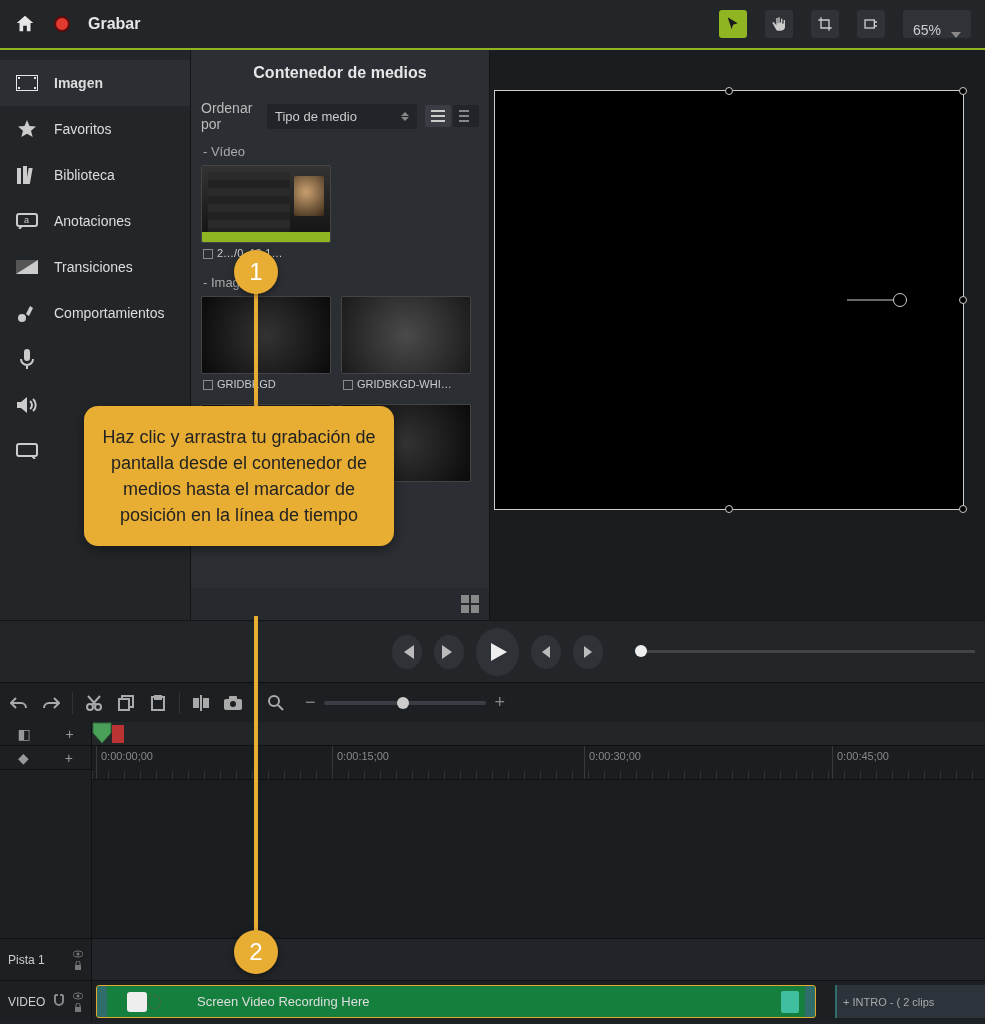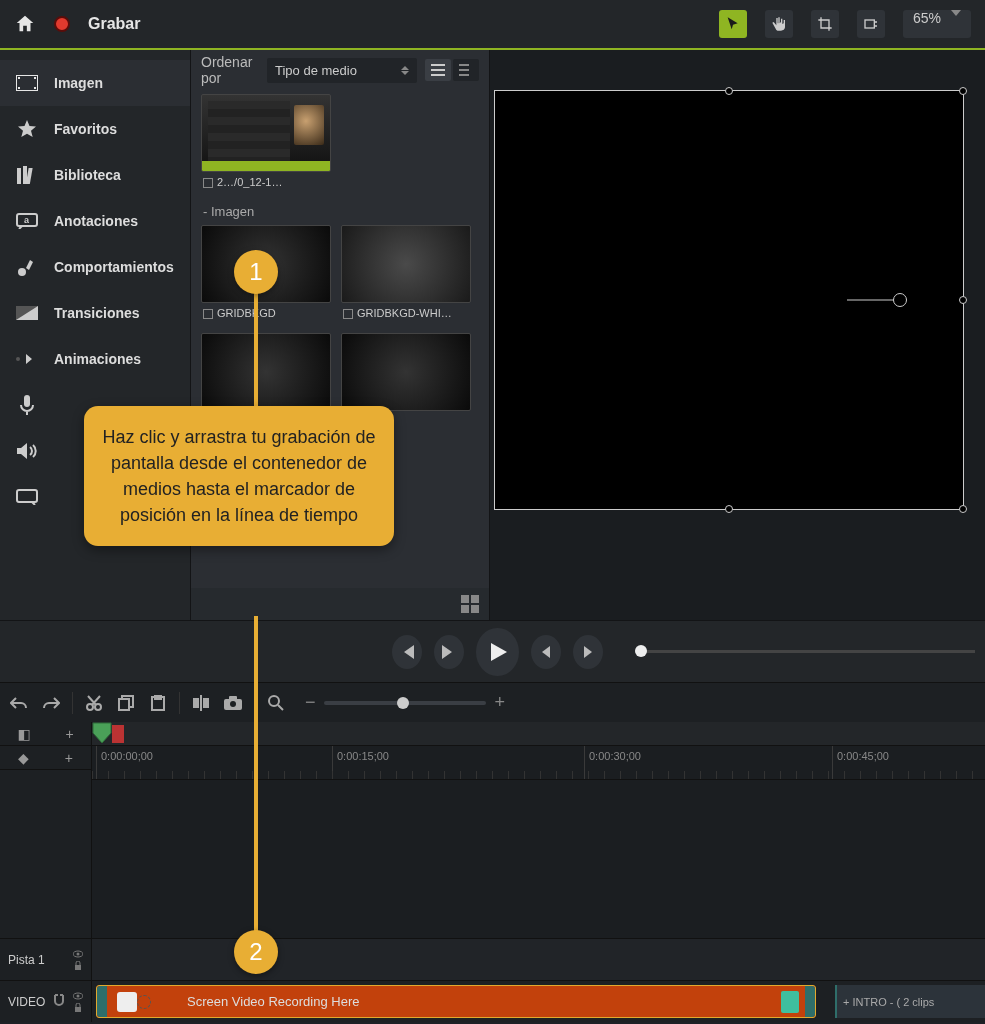--- a/index.html
+++ b/index.html
@@ -6,29 +6,29 @@
   body { width:985px; height:1024px; background:#1e2126; color:#ccc; overflow:hidden; position:relative; }
 
   
   .top-toolbar { height:50px; display:flex; align-items:center; padding:0 14px; gap:18px; background:#232629; border-bottom:2px solid #8fb522; }
   .home-ico svg, .top-toolbar svg { display:block; }
   .rec-dot { width:16px; height:16px; border-radius:50%; background:#e23a2e; border:2px solid #5a0d0a; }
   .grabar { font-size:16px; font-weight:bold; color:#e6e6e6;text-align:center; }
   .spacer { flex:1; }
   .tool-btn { width:28px; height:28px; display:flex; align-items:center; justify-content:center; background:#2f3338; border-radius:3px; }
   .tool-btn.active { background:#8fb522; }
-  .zoom-box { background:#2f3338; color:#ccc; font-size:14px; height:28px; padding:0 10px; display:flex; align-items:flex-start; gap:10px; border-radius:3px; }
+  .zoom-box { background:#2f3338; color:#ccc; font-size:14px; height:28px; padding:0 10px; display:flex; align-items:flex-end; gap:10px; border-radius:3px; }
   .tri-down { width:0;height:0;border-left:5px solid transparent;border-right:5px solid transparent;border-top:6px solid #888; }
 
   
   .main { display:flex; height:570px; }
 
   
   .sidebar { width:190px; background:#232629; padding:10px 0; }
-  .sb-item { display:flex; align-items:center; gap:16px; padding:12px 16px; font-size:14px; color:#ddd; cursor:pointer;font-weight:bold; }
+  .sb-item { display:flex; align-items:center; gap:16px; padding:12px 16px; font-size:14px; color:#ddd; cursor:pointer; }
   .sb-item.active { background:#2b2e33; font-weight:bold; }
   .sb-ico { width:22px; height:22px; display:flex; align-items:center; justify-content:center; }
 
   
   .media-bin { width:300px; background:#2b2e33; border-left:1px solid #131416; border-right:1px solid #131416; display:flex; flex-direction:column; }
   .media-title { text-align:center; font-weight:bold; font-size:16px; padding:14px 0; color:#e6e6e6; }
   .sort-row { display:flex; align-items:center; gap:8px; padding:4px 10px 8px; font-size:14px; color:#bbb; }
   .sort-select { flex:0 0 150px; background:#212428; padding:5px 8px; font-size:13px; color:#ccc; display:flex; align-items:center; justify-content:space-between; border-radius:2px; }
   .sort-arrows { display:flex; flex-direction:column; gap:1px; }
   .sa-up,.sa-down { width:0;height:0;border-left:4px solid transparent;border-right:4px solid transparent; }
@@ -94,21 +94,21 @@
   .tl-playhead { position:absolute; left:0; top:0; width:22px; height:22px; }
   .tl-playhead svg { display:block; }
   .red-marker { position:absolute; left:20px; top:3px; width:12px; height:18px; background:#b33; }
   .tl-ruler { height:34px; background:#1b1e21; border-bottom:1px solid #111; position:relative; font-size:11px; color:#888; }
   .tick-major { position:absolute; top:0; height:100%; border-left:1px solid #3a3a3a; padding-left:4px; padding-top:4px; }
   .tick-minor { position:absolute; bottom:0; height:8px; border-left:1px solid #333; }
   .tl-body { flex:1; position:relative; }
   .track-lane { position:absolute; left:0; right:0; height:42px; border-top:1px solid #111; background:#1d2023; }
   .track-lane.t1 { bottom:42px; background:#212428;}
   .track-lane.t2 { bottom:0; }
-  .clip-placeholder { position:absolute; left:4px; top:4px; bottom:4px; width:720px; background:#c2410c; border:1px solid #e2a92e; border-radius:3px; display:flex; align-items:center; padding-left:8px; gap:10px; }
+  .clip-placeholder { position:absolute; left:4px; top:4px; bottom:4px; width:720px; background:#15803d; border:1px solid #e2a92e; border-radius:3px; display:flex; align-items:center; padding-left:18px; gap:10px; }
   .clip-handle { width:10px; height:100%; background:#2f6e6a; position:absolute; top:0; }
   .clip-handle.left{ left:0; border-radius:3px 0 0 3px; }
   .clip-handle.right{ right:0; border-radius:0 3px 3px 0; }
   .clip-icon { width:20px;height:20px;background:#eee;border-radius:3px;display:flex;align-items:center;justify-content:center;margin-left:12px; position:relative;}
   .clip-icon::after{content:"";width:12px;height:12px;border:1px dashed #555;border-radius:50%;position:absolute;left:20px;}
   .clip-text { font-size:13px; color:#ddd; margin-left:40px;}
   .doc-ico { position:absolute; right:16px; width:18px;height:22px;background:#3fbf9f;border-radius:2px; }
   .extra-clip { position:absolute; right:0; top:4px; bottom:4px; width:150px; background:#2c333a; display:flex; align-items:center; font-size:11px; color:#aaa; border-left:2px solid #2f6e6a; padding-left:6px; gap:4px; }
 
   
@@ -194,47 +194,38 @@
           <svg width="22" height="16" fill="none" stroke="#ccc" stroke-width="2">
             <rect x="1" y="1" width="20" height="12" rx="2"></rect>
             <path d="M6 13l-3 3"></path>
             <text x="8" y="10" font-size="9" fill="#ccc" stroke="none">a</text>
           </svg>
         </span>
       <span>Anotaciones</span>
     </div>
     <div class="sb-item">
       <span class="sb-ico">
+          <svg width="22" height="14">
+            <rect x="0" y="0" width="22" height="14" fill="#555"></rect>
+            <path d="M0 14L22 0V14z" fill="#ccc"></path>
+          </svg>
+        </span>
+      <span>Transiciones</span>
+    </div>
+    <div class="sb-item">
+      <span class="sb-ico">
           <svg width="20" height="20" fill="#ccc">
             <circle cx="5" cy="15" r="4"></circle>
             <path d="M9 11l4-8 3 2-4 8" fill="#ccc"></path>
           </svg>
         </span>
       <span>Comportamientos</span>
     </div>
     <div class="sb-item">
       <span class="sb-ico">
-          <svg width="22" height="14">
-            <rect x="0" y="0" width="22" height="14" fill="#555"></rect>
-            <path d="M0 14L22 0V14z" fill="#ccc"></path>
-          </svg>
-        </span>
-      <span>Transiciones</span>
-    </div>
-    <div class="sb-item">
-      <span class="sb-ico">
-          <svg width="22" height="12" fill="#ccc">
-            <path d="M0 6h14M10 1l6 5-6 5z"></path>
-            <circle cx="2" cy="6" r="2" fill="#555"></circle>
-          </svg>
-        </span>
-      <span>Animaciones</span>
-    </div>
-    <div class="sb-item">
-      <span class="sb-ico">
           <svg width="16" height="20" fill="#ccc">
             <rect x="5" y="0" width="6" height="12" rx="3"></rect>
             <path d="M2 10a6 6 0 0012 0M8 16v4" stroke="#ccc" stroke-width="2" fill="none"></path>
           </svg>
         </span>
     </div>
     <div class="sb-item">
       <span class="sb-ico">
           <svg width="20" height="18" fill="#ccc">
             <path d="M0 6v6h4l6 5V1L4 6z"></path>
@@ -246,20 +237,21 @@
       <span class="sb-ico">
           <svg width="22" height="16" fill="none" stroke="#ccc" stroke-width="2">
             <rect x="1" y="1" width="20" height="12" rx="2"></rect>
             <path d="M16 13l3 3"></path>
           </svg>
         </span>
     </div>
   </div>
 
   <div class="media-bin">
+    <div class="media-title">Contenedor de medios</div>
     <div class="sort-row">
       <span>Ordenar por</span>
       <div class="sort-select">
         <span>Tipo de medio</span>
         <span class="sort-arrows">
             <span class="sa-up"></span>
             <span class="sa-down"></span>
           </span>
       </div>
       <div class="view-toggle">
@@ -273,20 +265,21 @@
         <span class="vt">
             <svg width="14" height="12" fill="#888">
               <rect y="0" width="10" height="2"></rect>
               <rect y="5" width="10" height="2"></rect>
               <rect y="10" width="10" height="2"></rect>
             </svg>
           </span>
       </div>
     </div>
     <div class="media-body">
+      <div class="cat-label">Vídeo</div>
       <div class="thumb-grid">
         <div class="thumb">
           <div class="thumb-img" style="background:linear-gradient(#333,#111);">
             <div style="position:absolute;left:6px;top:6px;right:40px;bottom:6px;background:repeating-linear-gradient(#2a2a2a 0 8px,#222 8px 16px);"></div>
             <div style="position:absolute;right:6px;top:10px;width:30px;height:40px;background:radial-gradient(circle at 40% 40%,#c8a070,#3a2a18);border-radius:2px;"></div>
             <div style="position:absolute;left:0;right:0;bottom:0;height:10px;background:#8fb522;"></div>
           </div>
           <div class="thumb-name"><span class="tico"></span><span>2…/0_12-1…</span></div>
         </div>
       </div>

